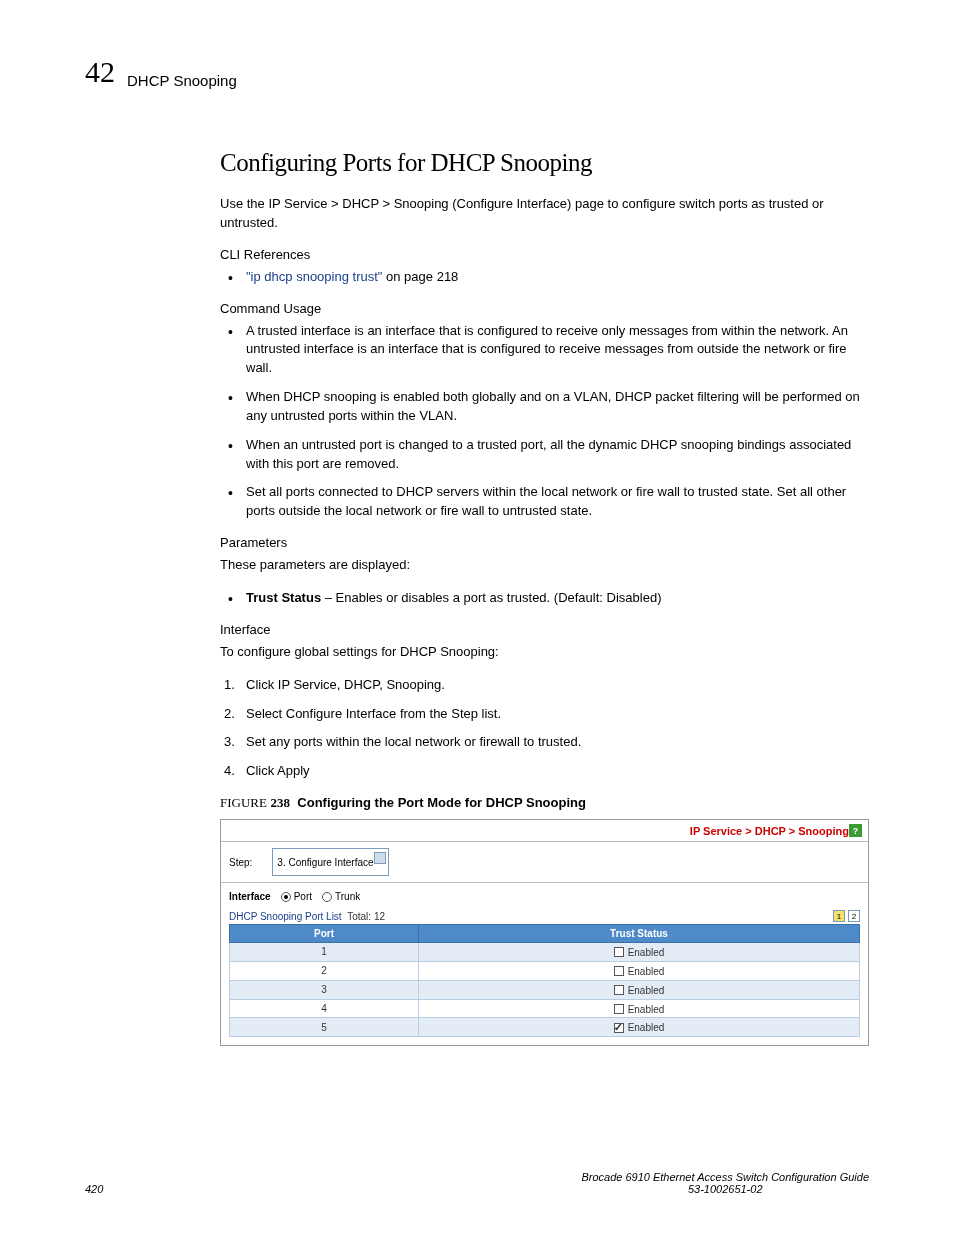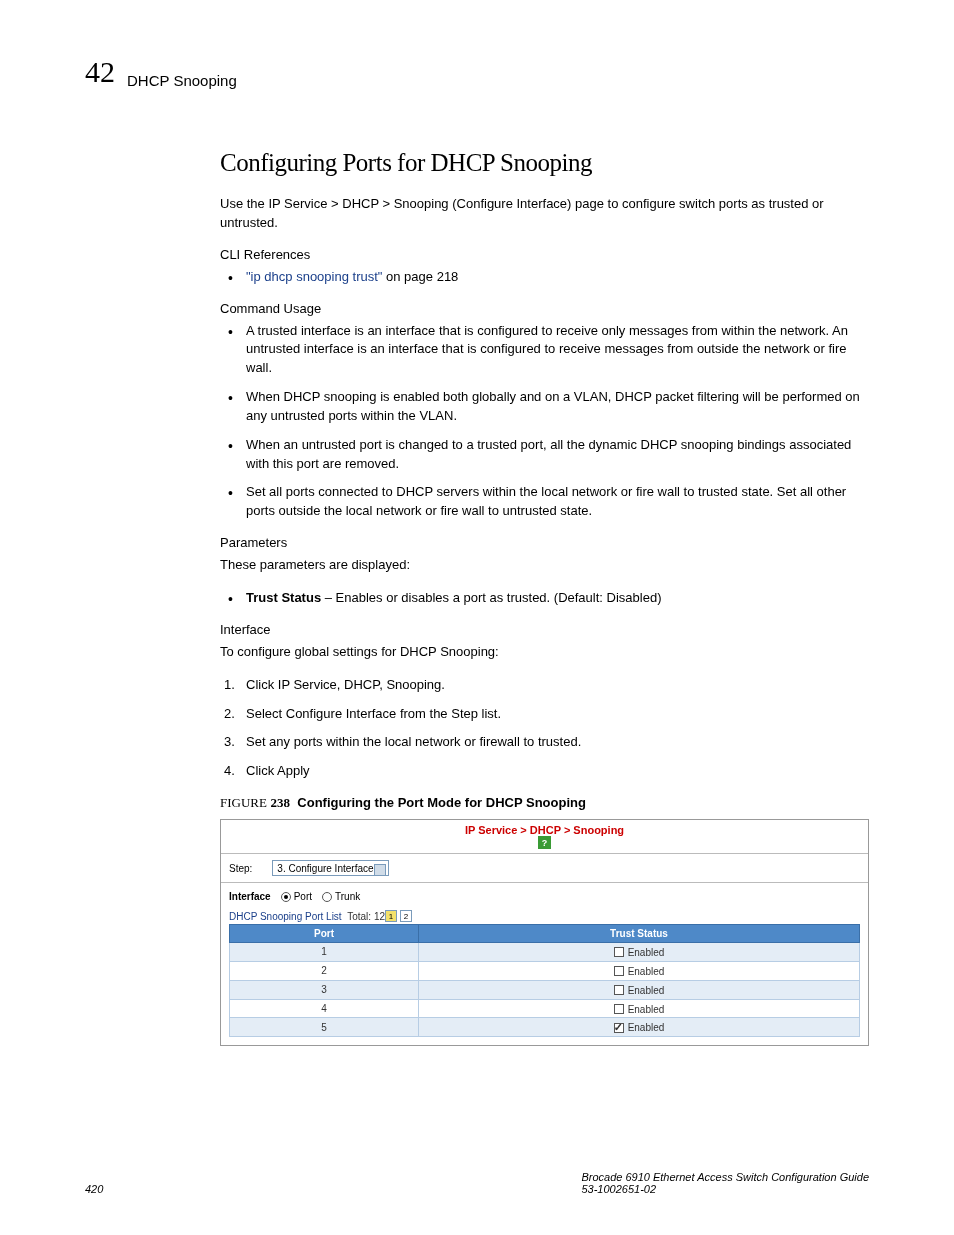--- a/index.html
+++ b/index.html
@@ -95,42 +95,41 @@
     background: #fff;
   }
   .ui-breadcrumb {
     background: #fff;
     color: #c00;
     font-weight: bold;
     font-size: 11px;
     padding: 4px 6px;
     border-bottom: 1px solid #bbb;
     display: flex;
-    justify-content: flex-start;
+    justify-content: flex-end;
     align-items: center;
-    flex-direction: column;
   }
   .help-icon {
     width: 13px; height: 13px;
     background: #3a9b35;
     color: #fff;
     font-size: 9px;
     font-weight: bold;
     display: flex;
     align-items: center;
     justify-content: center;
   }
   .ui-body { padding: 6px 8px 6px 8px; border-bottom: 1px solid #bbb; }
   .step-row { display: flex; align-items: center; gap: 20px; }
   .step-row label { font-size:10px; }
   .step-select {
     font-size: 10px;
     border: 1px solid #7a9bbb;
     padding: 0 14px 0 4px;
-    height: 16px;
+    height: 28px;
     position: relative;
     background: #fff;
     display: inline-flex;
     align-items: center;
   }
   .step-select::after {
     content: "";
     position: absolute;
     right: 2px; top: 3px;
     width: 10px; height: 10px;
@@ -141,21 +140,21 @@
   .iface-row { display:flex; align-items:center; gap:10px; margin-bottom:8px; }
   .iface-row .lbl { font-weight:bold; }
   .radio { display:inline-flex; align-items:center; gap:3px; }
   .radio-circle {
     width:10px; height:10px; border:1px solid #555; border-radius:50%;
     display:inline-flex; align-items:center; justify-content:center;
   }
   .radio-circle.checked::after {
     content:""; width:4px; height:4px; background:#000; border-radius:50%;
   }
-  .list-title-row { display:flex; justify-content:flex-start; align-items:center; margin-bottom:2px; }
+  .list-title-row { display:flex; justify-content:space-between; align-items:center; margin-bottom:2px; }
   .list-title { color:#1a3f8a; font-size:10px; }
   .pager { display:flex; gap:3px; }
   .pager-box {
     width:12px; height:12px; border:1px solid #7a9bbb;
     font-size:8px; display:flex; align-items:center; justify-content:center;
     background:#fff;
   }
   .pager-box.active { background:#f3e16b; }
   .tbl { width:100%; border-collapse:collapse; border:1px solid #6b94c2; }
   .tbl th {
@@ -180,21 +179,21 @@
     position: absolute;
     bottom: 40px;
     left: 85px;
     right: 85px;
     display: flex;
     justify-content: space-between;
     align-items: flex-end;
     font-size: 11px;
     font-style: italic;
   }
-  .footer-right { text-align: left; }
+  .footer-right { text-align: center; }
 </style>
 </head>
 <body>
 
 <div class="page-header">
   <span class="chapter-num">42</span>
   <span class="header-title">DHCP Snooping</span>
 </div>
 
 <div class="content">

